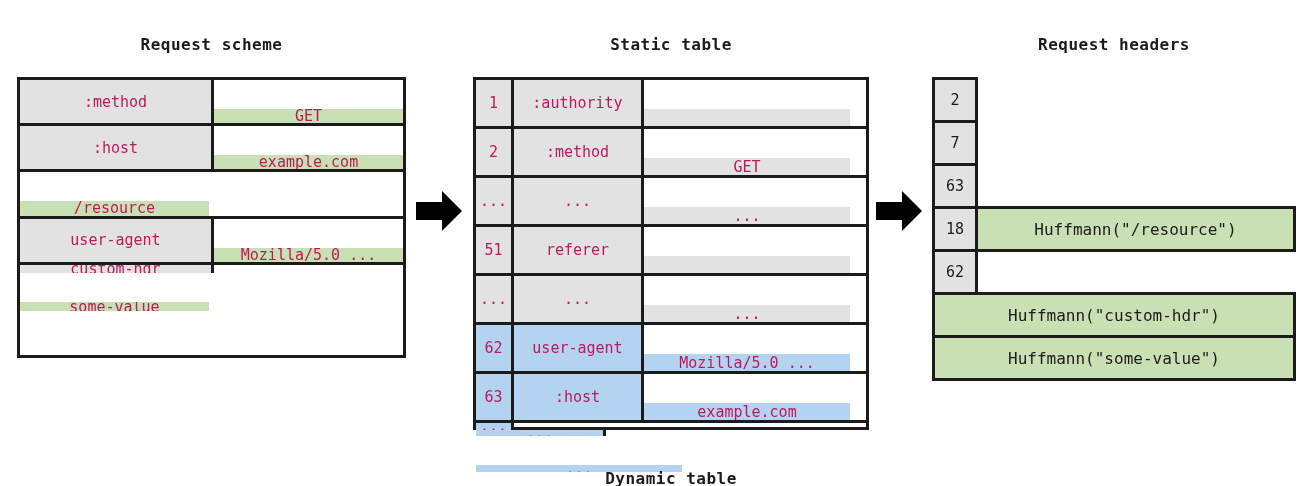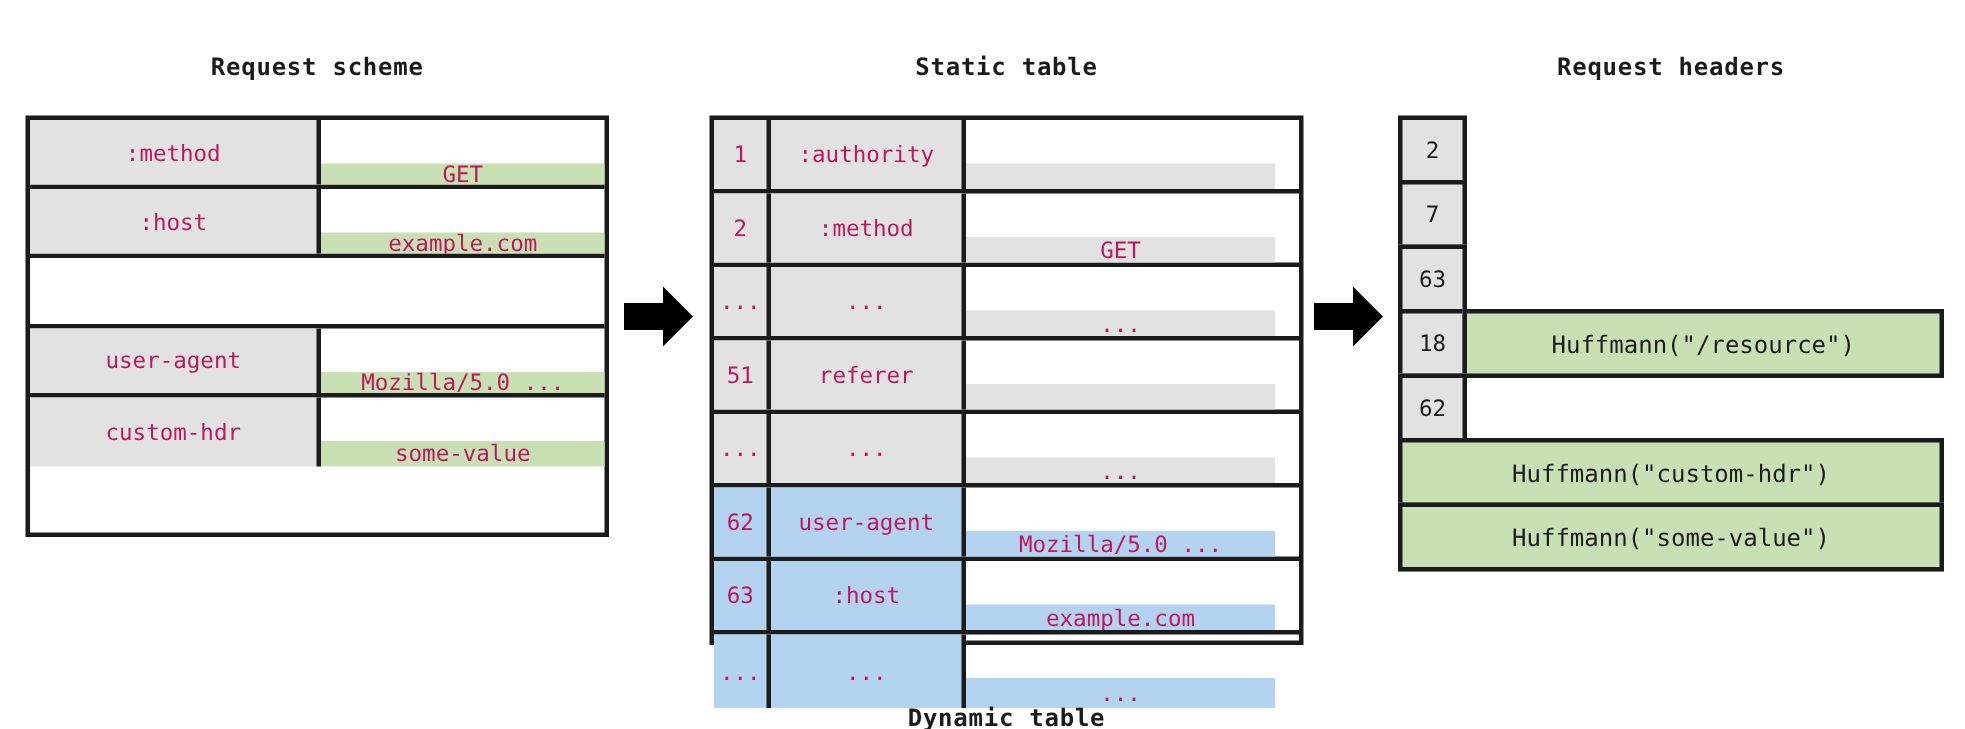--- a/index.html
+++ b/index.html
@@ -41,21 +41,21 @@
     position: absolute;
     border: 3px solid #1b1b1b;
     box-sizing: border-box;
     background: #ffffff;
   }
   .row {
     display: flex;
     box-sizing: border-box;
     border-bottom: 3px solid #1b1b1b;
   }
-  .row:last-child { border-bottom: none; }
+  .row:last-child { border-bottom: none; flex-direction: column; }
 
   .cell {
     box-sizing: border-box;
     display: flex;
     align-items: center;
     justify-content: center;
     font-family: "DejaVu Sans Mono", "Liberation Mono", monospace;
     font-size: 15px;
     color: #be185d;
     white-space: nowrap;
@@ -170,20 +170,21 @@
 <div class="tbl" id="req-table">
   <div class="row">
     <div class="cell c-name bg-gray">:method</div>
     <div class="cell c-value bg-green">GET</div>
   </div>
   <div class="row">
     <div class="cell c-name bg-gray">:host</div>
     <div class="cell c-value bg-green">example.com</div>
   </div>
   <div class="row">
+    <div class="cell c-value bg-green">/resource</div>
   </div>
   <div class="row">
     <div class="cell c-name bg-gray">user-agent</div>
     <div class="cell c-value bg-green">Mozilla/5.0 ...</div>
   </div>
   <div class="row">
     <div class="cell c-name bg-gray">custom-hdr</div>
     <div class="cell c-value bg-green">some-value</div>
   </div>
 </div>

